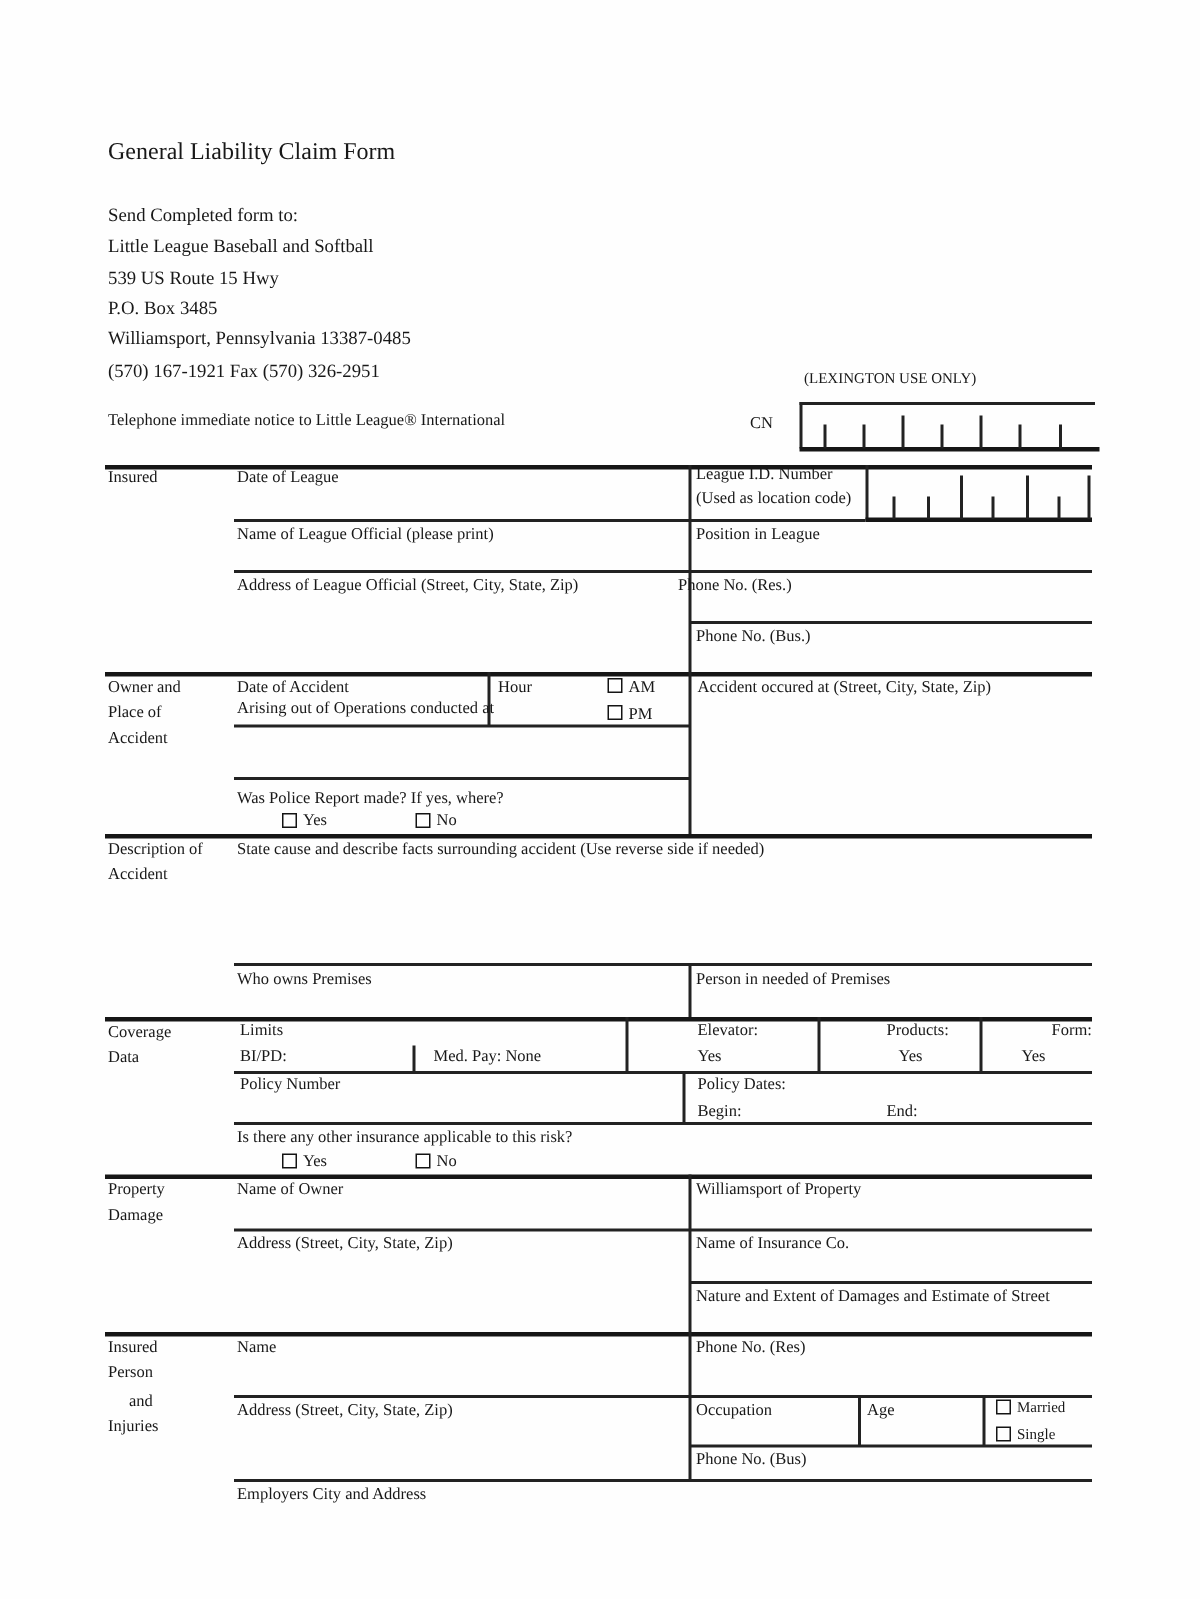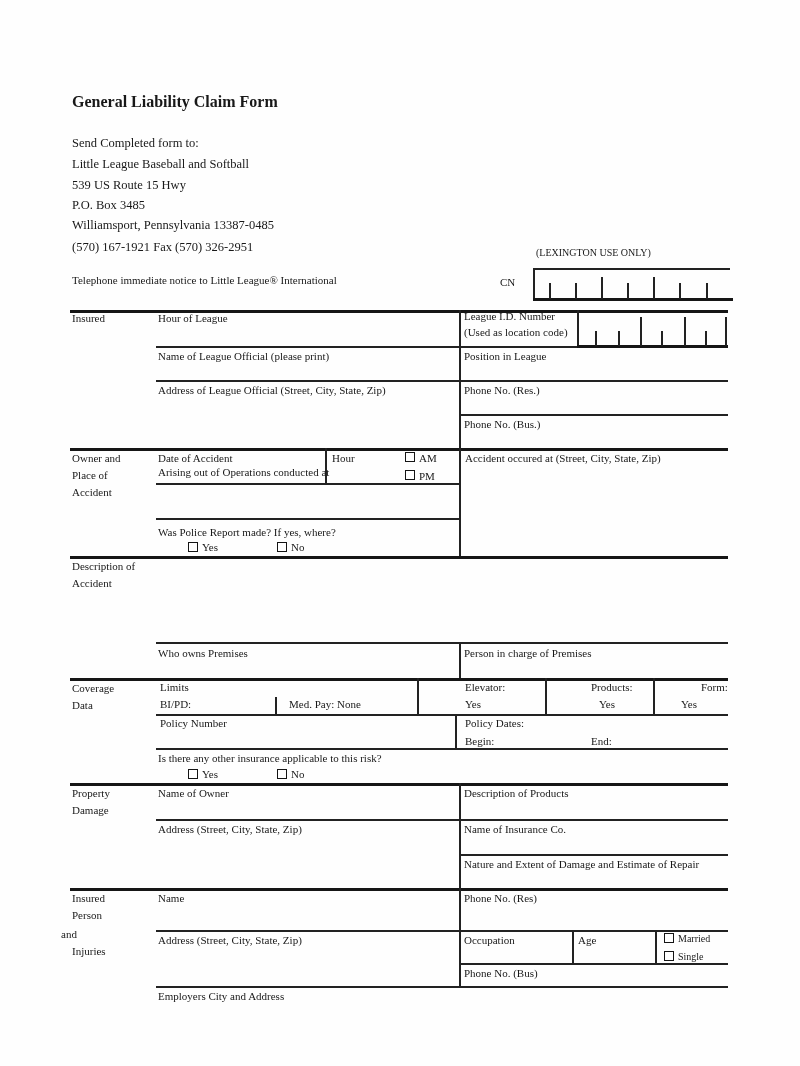--- a/index.html
+++ b/index.html
@@ -5,21 +5,21 @@
   html,body{margin:0;padding:0;background:#e8e8e8;}
   .page{
     position:relative; width:800px; height:1066px; background:#fefefe;
     font-family:"Liberation Serif", serif; color:#181818; overflow:hidden;
     margin:0 auto;
   }
   .t{position:absolute; font-size:11px; line-height:1.15; white-space:nowrap;}
   .b{font-weight:normal;}
   .s10{font-size:10px;}
   .s12{font-size:12.5px;}
-  .title{font-size:16px; font-weight:bold;}
+  .title{font-size:16px; font-weight:normal;}
   .hl{position:absolute; background:#222; height:1.5px;}
   .hl.bold{height:2.5px; background:#161616;}
   .hl.comb{height:3px; background:#161616;}
   .vl{position:absolute; background:#222; width:1.5px;}
   .cb{position:absolute; width:8px; height:8px; border:1.6px solid #141414; background:#fff;}
   .tick{position:absolute; width:1.6px; background:#222;}
   .field{position:absolute; background:transparent;}
 </style>
 </head>
 <body>
@@ -48,42 +48,42 @@
   <div class="tick" style="left:601px;top:277px;height:22px"></div>
   <div class="tick" style="left:627px;top:283px;height:16px"></div>
   <div class="tick" style="left:653px;top:277px;height:22px"></div>
   <div class="tick" style="left:679px;top:283px;height:16px"></div>
   <div class="tick" style="left:706px;top:283px;height:16px"></div>
 
   <div class="hl bold" style="left:70px;top:310px;width:658px"></div>
   <div class="vl" style="left:459px;top:310px;height:138px"></div>
 
   <div class="t b" style="left:72px;top:312px">Insured</div>
-  <div class="t" style="left:158px;top:312px">Hour of League</div>
+  <div class="t" style="left:158px;top:312px">Date of League</div>
   <div class="t" style="left:464px;top:310px">League I.D. Number</div>
   <div class="t" style="left:464px;top:326px">(Used as location code)</div>
 
   <div class="field" style="left:578px;top:312px;width:150px;height:33px"></div>
   <div class="vl" style="left:577px;top:310px;height:37px"></div>
   <div class="hl comb" style="left:577px;top:345px;width:151px"></div>
   <div class="tick" style="left:595px;top:331px;height:15px"></div>
   <div class="tick" style="left:618px;top:331px;height:15px"></div>
   <div class="tick" style="left:640px;top:317px;height:29px"></div>
   <div class="tick" style="left:661px;top:331px;height:15px"></div>
   <div class="tick" style="left:684px;top:317px;height:29px"></div>
   <div class="tick" style="left:705px;top:331px;height:15px"></div>
   <div class="tick" style="left:725px;top:317px;height:29px"></div>
 
   <div class="hl" style="left:156px;top:346px;width:421px"></div>
   <div class="t" style="left:158px;top:350px">Name of League Official (please print)</div>
   <div class="t" style="left:464px;top:350px">Position in League</div>
 
   <div class="hl" style="left:156px;top:380px;width:572px"></div>
   <div class="t" style="left:158px;top:384px">Address of League Official (Street, City, State, Zip)</div>
-  <div class="t" style="left:464px;top:384px">Phone No. (Res.)</div>
+  <div class="t" style="left:452px;top:384px">Phone No. (Res.)</div>
 
   <div class="hl" style="left:460px;top:414px;width:268px"></div>
   <div class="t" style="left:464px;top:418px">Phone No. (Bus.)</div>
 
   <div class="hl bold" style="left:70px;top:448px;width:658px"></div>
   <div class="vl" style="left:459px;top:448px;height:108px"></div>
   <div class="vl" style="left:325px;top:448px;height:36px"></div>
 
   <div class="t" style="left:72px;top:452px">Owner and</div>
   <div class="t" style="left:72px;top:469px">Place of</div>
@@ -106,26 +106,27 @@
   <div class="t" style="left:158px;top:526px">Was Police Report made? If yes, where?</div>
   <span class="cb" style="left:188px;top:542px"></span>
   <div class="t" style="left:202px;top:541px">Yes</div>
   <span class="cb" style="left:277px;top:542px"></span>
   <div class="t" style="left:291px;top:541px">No</div>
 
   <div class="hl bold" style="left:70px;top:556px;width:658px"></div>
 
   <div class="t" style="left:72px;top:560px">Description of</div>
   <div class="t" style="left:72px;top:577px">Accident</div>
+  <div class="t" style="left:158px;top:560px">State cause and describe facts surrounding accident (Use reverse side if needed)</div>
   <div class="field" style="left:156px;top:575px;width:572px;height:65px"></div>
 
   <div class="hl" style="left:156px;top:642px;width:572px"></div>
   <div class="vl" style="left:459px;top:642px;height:36px"></div>
   <div class="t" style="left:158px;top:647px">Who owns Premises</div>
-  <div class="t" style="left:464px;top:647px">Person in charge of Premises</div>
+  <div class="t" style="left:464px;top:647px">Person in needed of Premises</div>
 
   <div class="hl bold" style="left:70px;top:678px;width:658px"></div>
   <div class="vl" style="left:417px;top:678px;height:37px"></div>
   <div class="vl" style="left:545px;top:678px;height:37px"></div>
   <div class="vl" style="left:653px;top:678px;height:37px"></div>
   <div class="vl" style="left:275px;top:697px;height:17px"></div>
 
   <div class="t" style="left:72px;top:682px">Coverage</div>
   <div class="t" style="left:72px;top:699px">Data</div>
   <div class="t" style="left:160px;top:681px">Limits</div>
@@ -151,35 +152,35 @@
   <div class="t" style="left:202px;top:768px">Yes</div>
   <span class="cb" style="left:277px;top:769px"></span>
   <div class="t" style="left:291px;top:768px">No</div>
 
   <div class="hl bold" style="left:70px;top:783px;width:658px"></div>
   <div class="vl" style="left:459px;top:783px;height:105px"></div>
 
   <div class="t" style="left:72px;top:787px">Property</div>
   <div class="t" style="left:72px;top:804px">Damage</div>
   <div class="t" style="left:158px;top:787px">Name of Owner</div>
-  <div class="t" style="left:464px;top:787px">Description of Products</div>
+  <div class="t" style="left:464px;top:787px">Williamsport of Property</div>
 
   <div class="hl" style="left:156px;top:819px;width:572px"></div>
   <div class="t" style="left:158px;top:823px">Address (Street, City, State, Zip)</div>
   <div class="t" style="left:464px;top:823px">Name of Insurance Co.</div>
 
   <div class="hl" style="left:460px;top:854px;width:268px"></div>
-  <div class="t" style="left:464px;top:858px">Nature and Extent of Damage and Estimate of Repair</div>
+  <div class="t" style="left:464px;top:858px">Nature and Extent of Damages and Estimate of Street</div>
 
   <div class="hl bold" style="left:70px;top:888px;width:658px"></div>
   <div class="vl" style="left:459px;top:888px;height:99px"></div>
 
   <div class="t" style="left:72px;top:892px">Insured</div>
   <div class="t" style="left:72px;top:909px">Person</div>
-  <div class="t" style="left:61px;top:928px">and</div>
+  <div class="t" style="left:86px;top:928px">and</div>
   <div class="t" style="left:72px;top:945px">Injuries</div>
 
   <div class="t" style="left:158px;top:892px">Name</div>
   <div class="t" style="left:464px;top:892px">Phone No. (Res)</div>
 
   <div class="hl" style="left:156px;top:930px;width:572px"></div>
   <div class="vl" style="left:572px;top:930px;height:34px"></div>
   <div class="vl" style="left:655px;top:930px;height:34px"></div>
   <div class="t" style="left:158px;top:934px">Address (Street, City, State, Zip)</div>
   <div class="t" style="left:464px;top:934px">Occupation</div>

